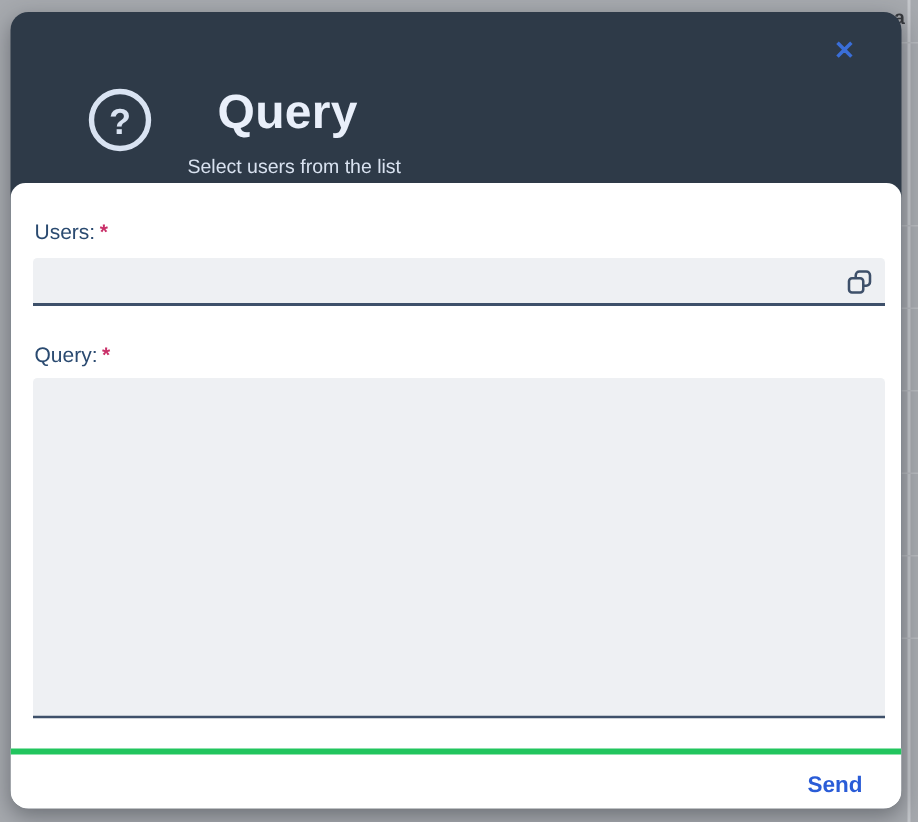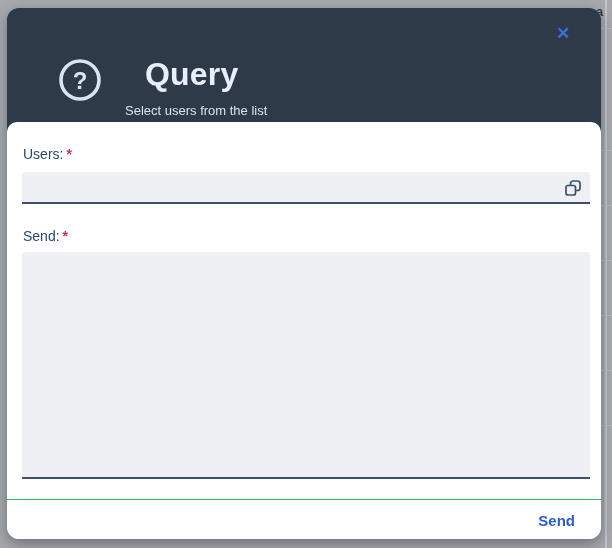--- a/index.html
+++ b/index.html
@@ -95,21 +95,21 @@
     font-family: "Liberation Sans", sans-serif;
     font-size: 14px; color: #2a4a70;
     padding: 8px 10px;
     resize: none; outline: none;
   }
 
   
   .modal-footer {
     position: absolute; left: 0; bottom: 0; width: 100%; height: 40px;
     background: #ffffff;
-    border-top: 1px solid #22c55e;
+    border-top: 4px solid #22c55e;
   }
   .send-btn {
     position: absolute; right: 24px; top: 4px;
     background: none; border: none; cursor: pointer;
     color: #2a5cd7; font-size: 15px; font-weight: bold;
     font-family: "Liberation Sans", sans-serif;
     padding: 8px 2px;
   }
 </style>
 </head>
@@ -153,21 +153,21 @@
 
     <span class="picker-icon">
       <svg width="18" height="18" viewBox="0 0 18 18">
         <rect x="2" y="6.5" width="9.5" height="9.5" rx="2" fill="none" stroke="#3e506a" stroke-width="1.7"></rect>
         <path d="M6.5 6.5 V4.5 A2.5 2.5 0 0 1 9 2 h4.5 A2.5 2.5 0 0 1 16 4.5 V9
                  a2.5 2.5 0 0 1 -2.5 2.5 h-2" fill="none" stroke="#3e506a" stroke-width="1.7"></path>
       </svg>
     </span>
 
     <div class="field-label label-note">
-      <span>Send:</span><span class="req">*</span>
+      <span>Query:</span><span class="req">*</span>
     </div>
 
     <textarea class="note-area" style=""></textarea>
   </div>
 
   <div class="modal-footer">
     <button class="send-btn">Send</button>
   </div>
 
 </div>

